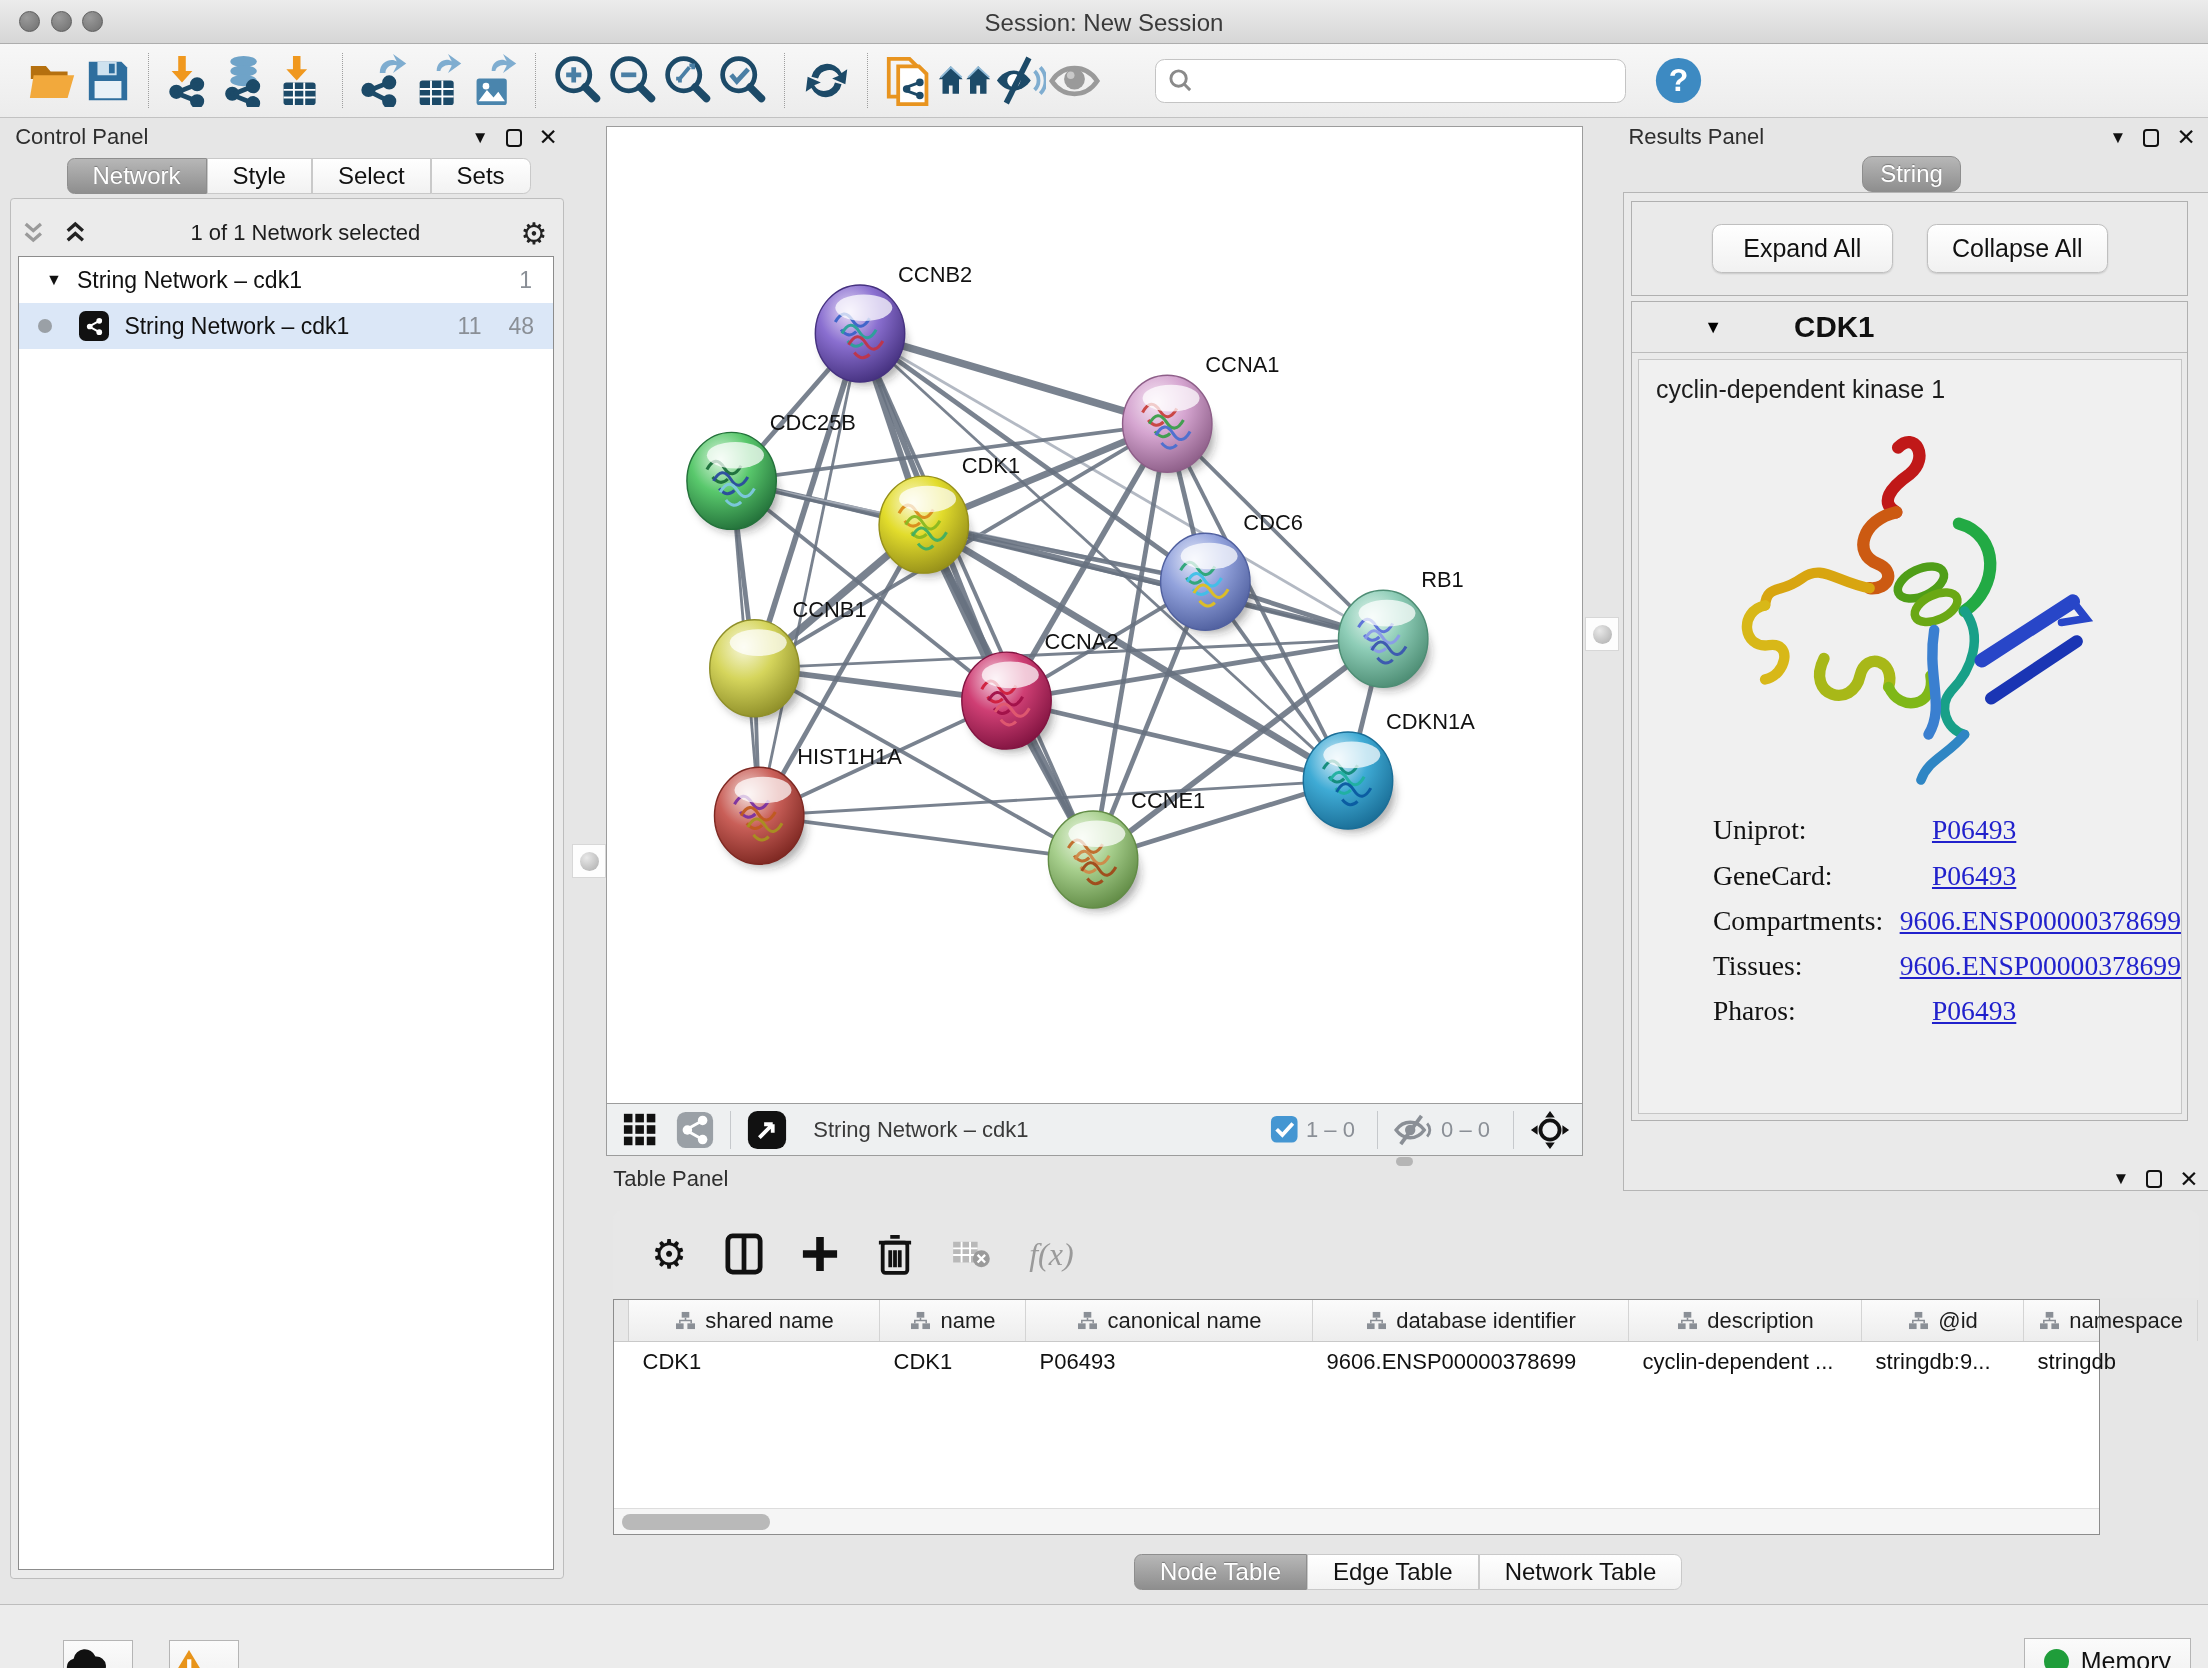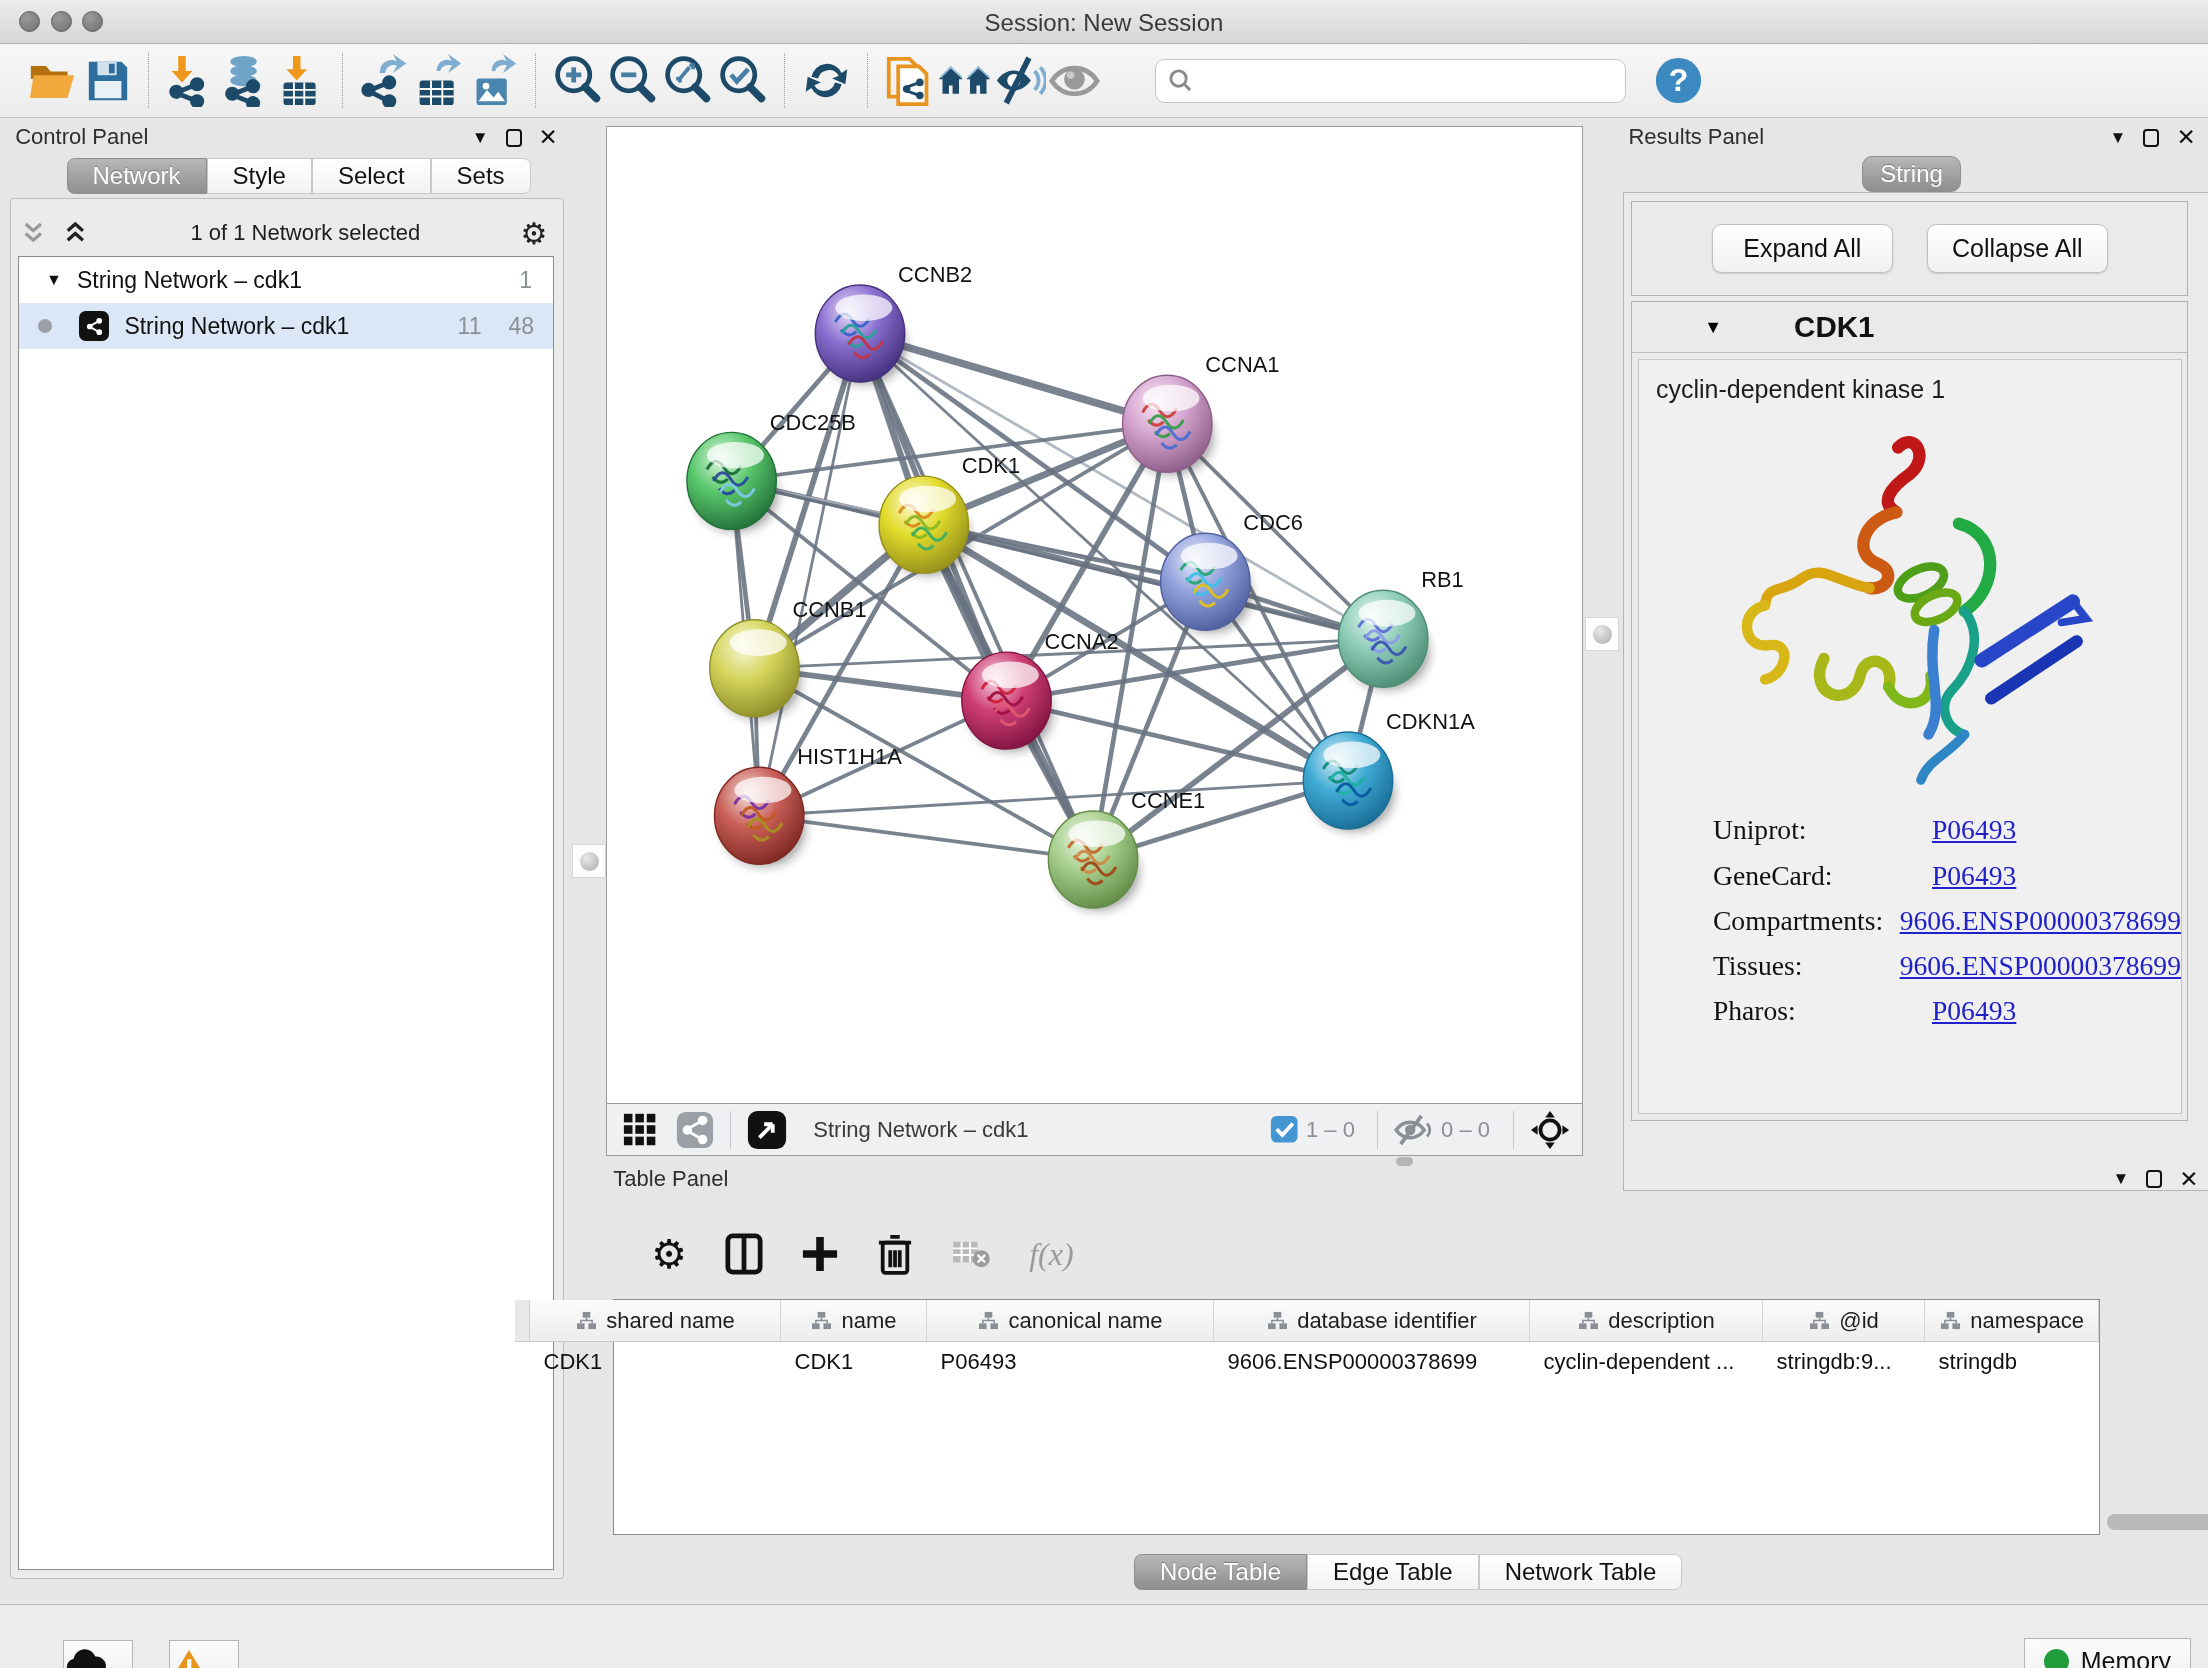--- a/index.html
+++ b/index.html
@@ -65,21 +65,21 @@
   #rp-inner { position:absolute; left:5.7px; top:57px; width:544px; height:755px; background:#f0f0f0; border:1px solid #c6c6c6; }
   #rp-desc { font-size:25px; color:#1c1c1c; margin:15px 0 0 17px; }
   #crosslinks-title { font-family:"Liberation Serif","DejaVu Serif",serif; font-size:29.5px; font-weight:bold; color:#111; margin:17px 0 0 53px; }
   .cl-row { display:flex; margin:13.3px 0 0 74px; font-family:"Liberation Serif","DejaVu Serif",serif; font-size:27.6px; }
   .cl-label { width:219px; color:#111; }
   .cl-link { color:#2121cc; text-decoration:underline; }
 
   
   #table-panel { left:599px; top:1162px; width:1609px; height:441px; }
   #tp-toolbar { left:14.3px; top:48px; width:1586px; height:88px; background:#e7e7e7; border-radius:9.5px 9.5px 0 0; display:flex; align-items:center; gap:38px; padding-left:38px; }
-  #tp-table { left:14.3px; top:137px; width:1487px; height:236px; background:#fff; border:1.4px solid #8c8c8c; display:flex; flex-direction:column;align-items:flex-end; }
+  #tp-table { left:14.3px; top:137px; width:1487px; height:236px; background:#fff; border:1.4px solid #8c8c8c; display:flex; flex-direction:column; }
   #tp-headrow { height:42px; display:flex; background:linear-gradient(#fbfbfb,#ededed); border-bottom:1px solid #c9c9c9; flex:0 0 auto; }
   .th { display:flex; align-items:center; justify-content:center; gap:9.5px; font-size:22px; color:#1d1d1d; border-right:1px solid #d4d4d4; overflow:hidden; white-space:nowrap; flex:0 0 auto; }
   #tp-gutter { width:15px; background:#e8e8e8; border-right:1px solid #cfcfcf; flex:0 0 auto; }
   #tp-datarow { height:40px; display:flex; font-size:22px; color:#111; flex:0 0 auto; }
   .td { padding-left:13.3px; display:flex; align-items:center; overflow:hidden; white-space:nowrap; flex:0 0 auto; }
   #tp-hscroll { margin-top:auto; height:26px; background:#f5f5f5; border-top:1px solid #ddd; position:relative; flex:0 0 auto; }
   #tp-hthumb { position:absolute; left:7.6px; top:4.8px; width:148px; height:16px; background:#b9b9b9; border-radius:8.6px; }
   #tp-tabs { left:535px; top:392px; display:flex; }
 
   

